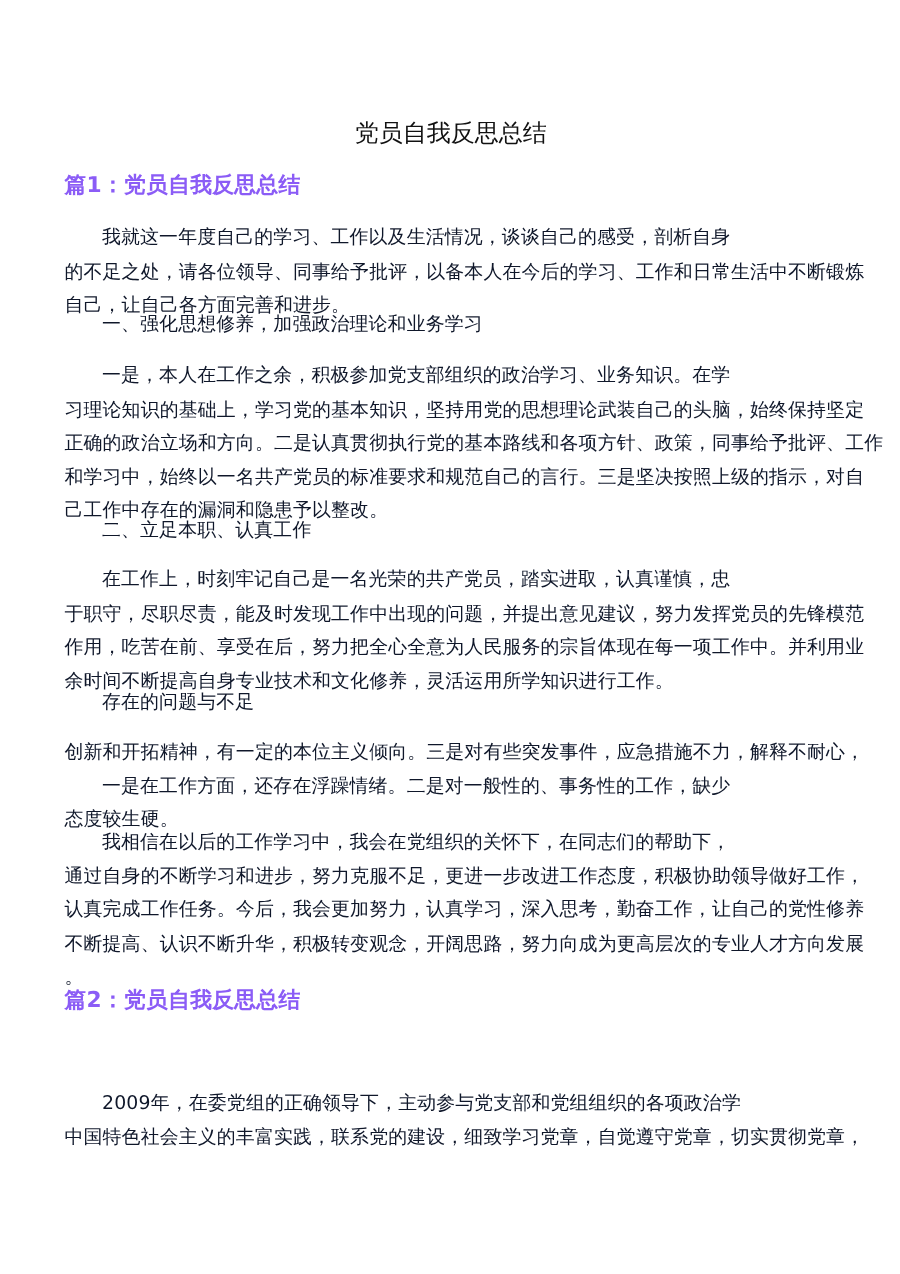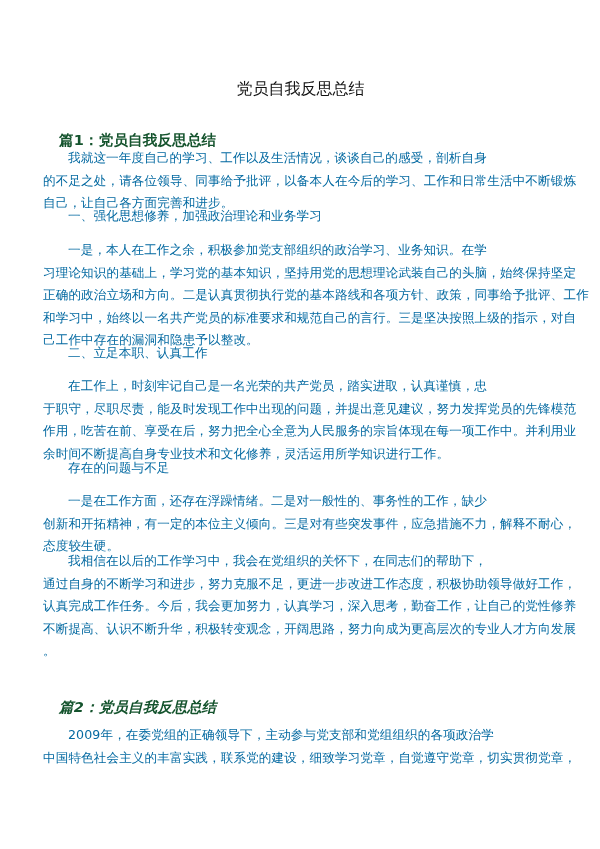--- a/index.html
+++ b/index.html
@@ -31,33 +31,33 @@
       line-height: 22px;
       color: #111111;
       margin: 0;
       font-weight: normal;
     }
     .section-head {
       position: absolute;
       left: 0;
       font-size: 14.5px;
       line-height: 20px;
-      color: #14532d;
-      margin: 16px;
+      color: #8b5cf6;
+      margin: 0;
       font-weight: bold;
       letter-spacing: 0.2px;
     }
     .para {
       position: absolute;
       left: 0;
       width: 515px;
       font-size: 12.6px;
       line-height: 22.5px;
       margin: 0;
-      color: #0369a1;
+      color: #0f172a;
       text-align: justify;
       letter-spacing: 0.1px;
     }
     .para .line {
       display: block;
       white-space: nowrap;
       overflow: visible;
     }
     .para .indent {
       padding-left: 25px;
@@ -99,33 +99,33 @@
     <span class="line">于职守，尽职尽责，能及时发现工作中出现的问题，并提出意见建议，努力发挥党员的先锋模范</span>
     <span class="line">作用，吃苦在前、享受在后，努力把全心全意为人民服务的宗旨体现在每一项工作中。并利用业</span>
     <span class="line">余时间不断提高自身专业技术和文化修养，灵活运用所学知识进行工作。</span>
   </p>
 
   <p class="para" style="top:457px;">
     <span class="line indent">存在的问题与不足</span>
   </p>
 
   <p class="para" style="top:490px;">
+    <span class="line">创新和开拓精神，有一定的本位主义倾向。三是对有些突发事件，应急措施不力，解释不耐心，</span>
     <span class="line indent">一是在工作方面，还存在浮躁情绪。二是对一般性的、事务性的工作，缺少</span>
-    <span class="line">创新和开拓精神，有一定的本位主义倾向。三是对有些突发事件，应急措施不力，解释不耐心，</span>
     <span class="line">态度较生硬。</span>
   </p>
 
   <p class="para" style="top:550px;">
     <span class="line indent">我相信在以后的工作学习中，我会在党组织的关怀下，在同志们的帮助下，</span>
     <span class="line">通过自身的不断学习和进步，努力克服不足，更进一步改进工作态度，积极协助领导做好工作，</span>
     <span class="line">认真完成工作任务。今后，我会更加努力，认真学习，深入思考，勤奋工作，让自己的党性修养</span>
     <span class="line">不断提高、认识不断升华，积极转变观念，开阔思路，努力向成为更高层次的专业人才方向发展</span>
     <span class="line">。</span>
   </p>
 
-  <h2 class="section-head" style="top:681px;font-style:italic;">篇2：党员自我反思总结</h2>
+  <h2 class="section-head" style="top:657px;">篇2：党员自我反思总结</h2>
 
   <p class="para" style="top:724px;">
     <span class="line indent">2009年，在委党组的正确领导下，主动参与党支部和党组组织的各项政治学</span>
     <span class="line">中国特色社会主义的丰富实践，联系党的建设，细致学习党章，自觉遵守党章，切实贯彻党章，</span>
   </p>
 
 </div>
 
 </body></html>

